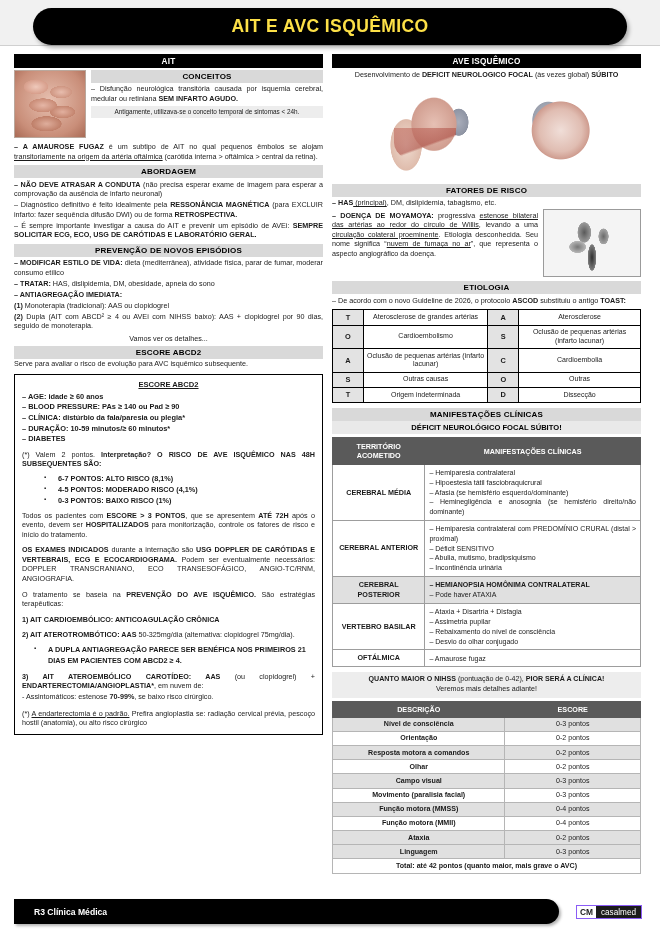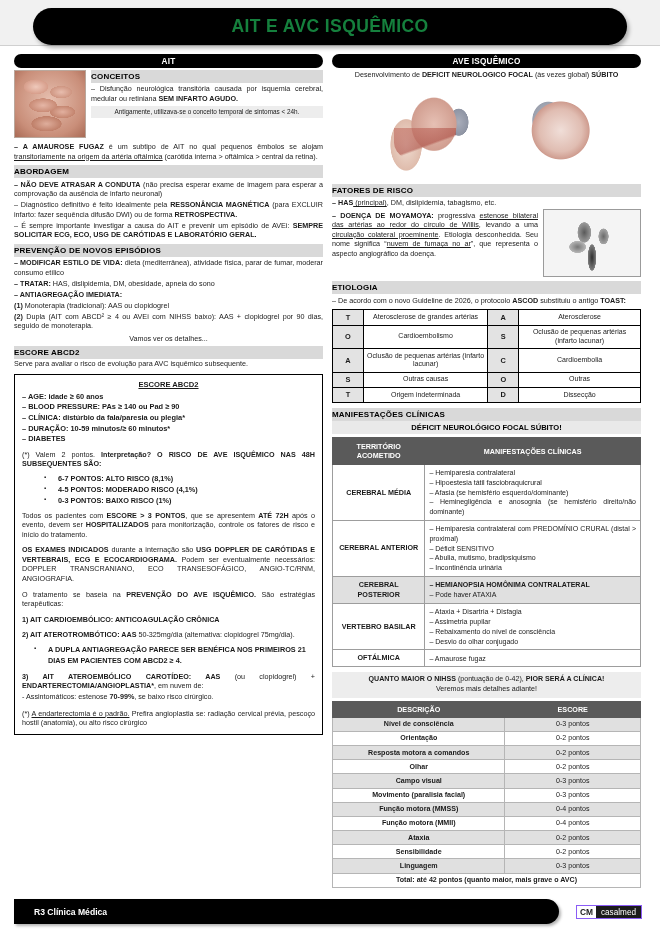--- a/index.html
+++ b/index.html
@@ -21,44 +21,44 @@
   .title-pill {
     position: absolute; top: 8px; left: 33px;
     width: 594px; height: 37px;
     background: #000000;
     border-radius: 19px;
     display: flex; align-items: center; justify-content: center;
     box-shadow: 2px 3px 4px rgba(0,0,0,0.30);
     z-index: 5;
   }
   .title-pill span {
-    color: #15803d;
+    color: #fde047;
     font-size: 17.5px;
     font-weight: bold;
     letter-spacing: .4px;
   }
 
   
   .page {
     position: absolute; top: 54px; left: 0;
     width: 660px; height: 840px;
     padding: 0 14px;
     display: flex; gap: 9px;
   }
   .col { width: 309px; }
 
   
   .bar-black {
     background: #000; color: #fff;
     text-align: center; font-weight: bold;
-    font-size: 8.2px; padding: 2.5px 0; letter-spacing: .2px; border-radius: 7px;
+    font-size: 8.2px; padding: 2.5px 0; letter-spacing: .2px;
   }
   .bar-grey {
     background: #d9d9d9; color: #000;
-    font-weight: bold;
+    text-align: center; font-weight: bold;
     font-size: 8px; padding: 2px 0; letter-spacing: .2px;
   }
   .bar-grey-sub {
     background: #e9e9e9; color: #000;
     text-align: center; font-weight: bold;
     font-size: 7.6px; padding: 2px 0;
   }
 
   
   .txt { font-size: 7.2px; line-height: 1.33; text-align: justify; }
@@ -468,24 +468,20 @@
             <td>0-4 pontos</td>
           </tr>
         <tr>
             <td class="desc">Função motora (MMII)</td>
             <td>0-4 pontos</td>
           </tr>
         <tr class="shade">
             <td class="desc">Ataxia</td>
             <td>0-2 pontos</td>
           </tr>
-        <tr>
-            <td class="desc">Sensibilidade</td>
-            <td>0-2 pontos</td>
-          </tr>
         <tr class="shade">
             <td class="desc">Linguagem</td>
             <td>0-3 pontos</td>
           </tr>
         <tr>
             <td class="total" colspan="2">Total: até 42 pontos (quanto maior, mais grave o AVC)</td>
           </tr>
       </tbody>
     </table>
   </div>

